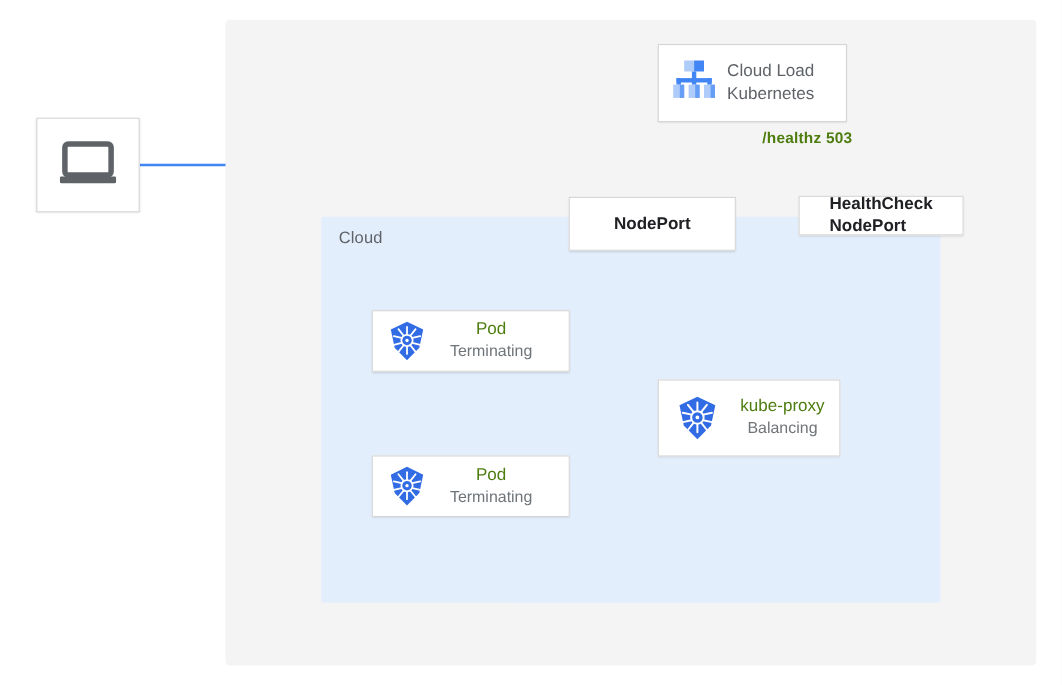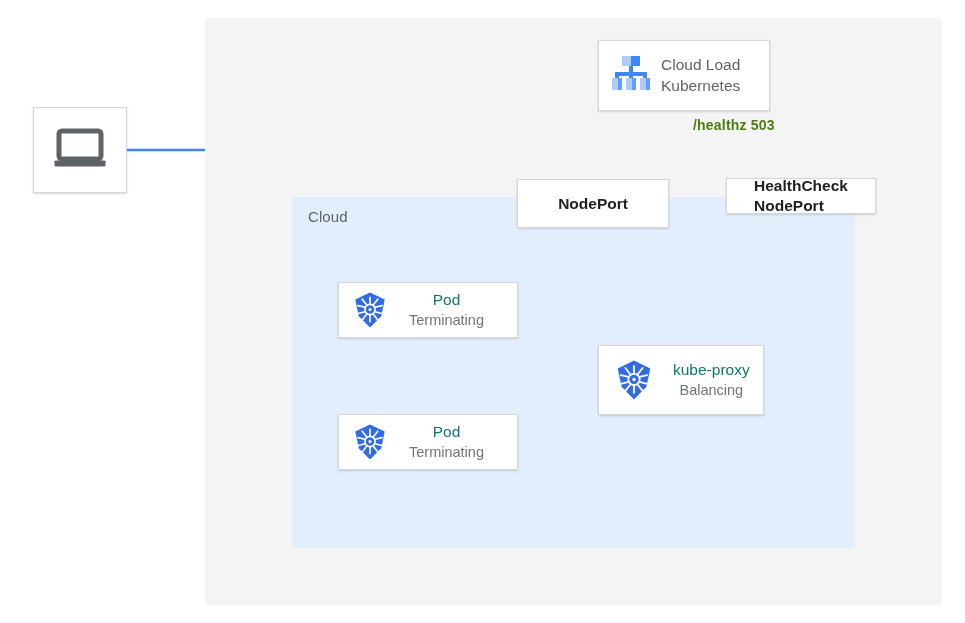--- a/index.html
+++ b/index.html
@@ -46,21 +46,21 @@
   .card {
     background: #ffffff;
     border: 1px solid #d6d6d6;
     box-sizing: border-box;
     box-shadow: 0 1px 2px rgba(60,64,67,0.20);
     display: flex;
     align-items: center;
   }
   .card-title {
     font-size: 15.5px;
-    color: #0f766e;
+    color: #4d7c0f;
     line-height: 1.32;
   }
   .card-sub {
     font-size: 14.5px;
     color: #70757a;
     line-height: 1.32;
   }
   .card-text { display: flex; flex-direction: column; justify-content: center; align-items: center; }
 
   

